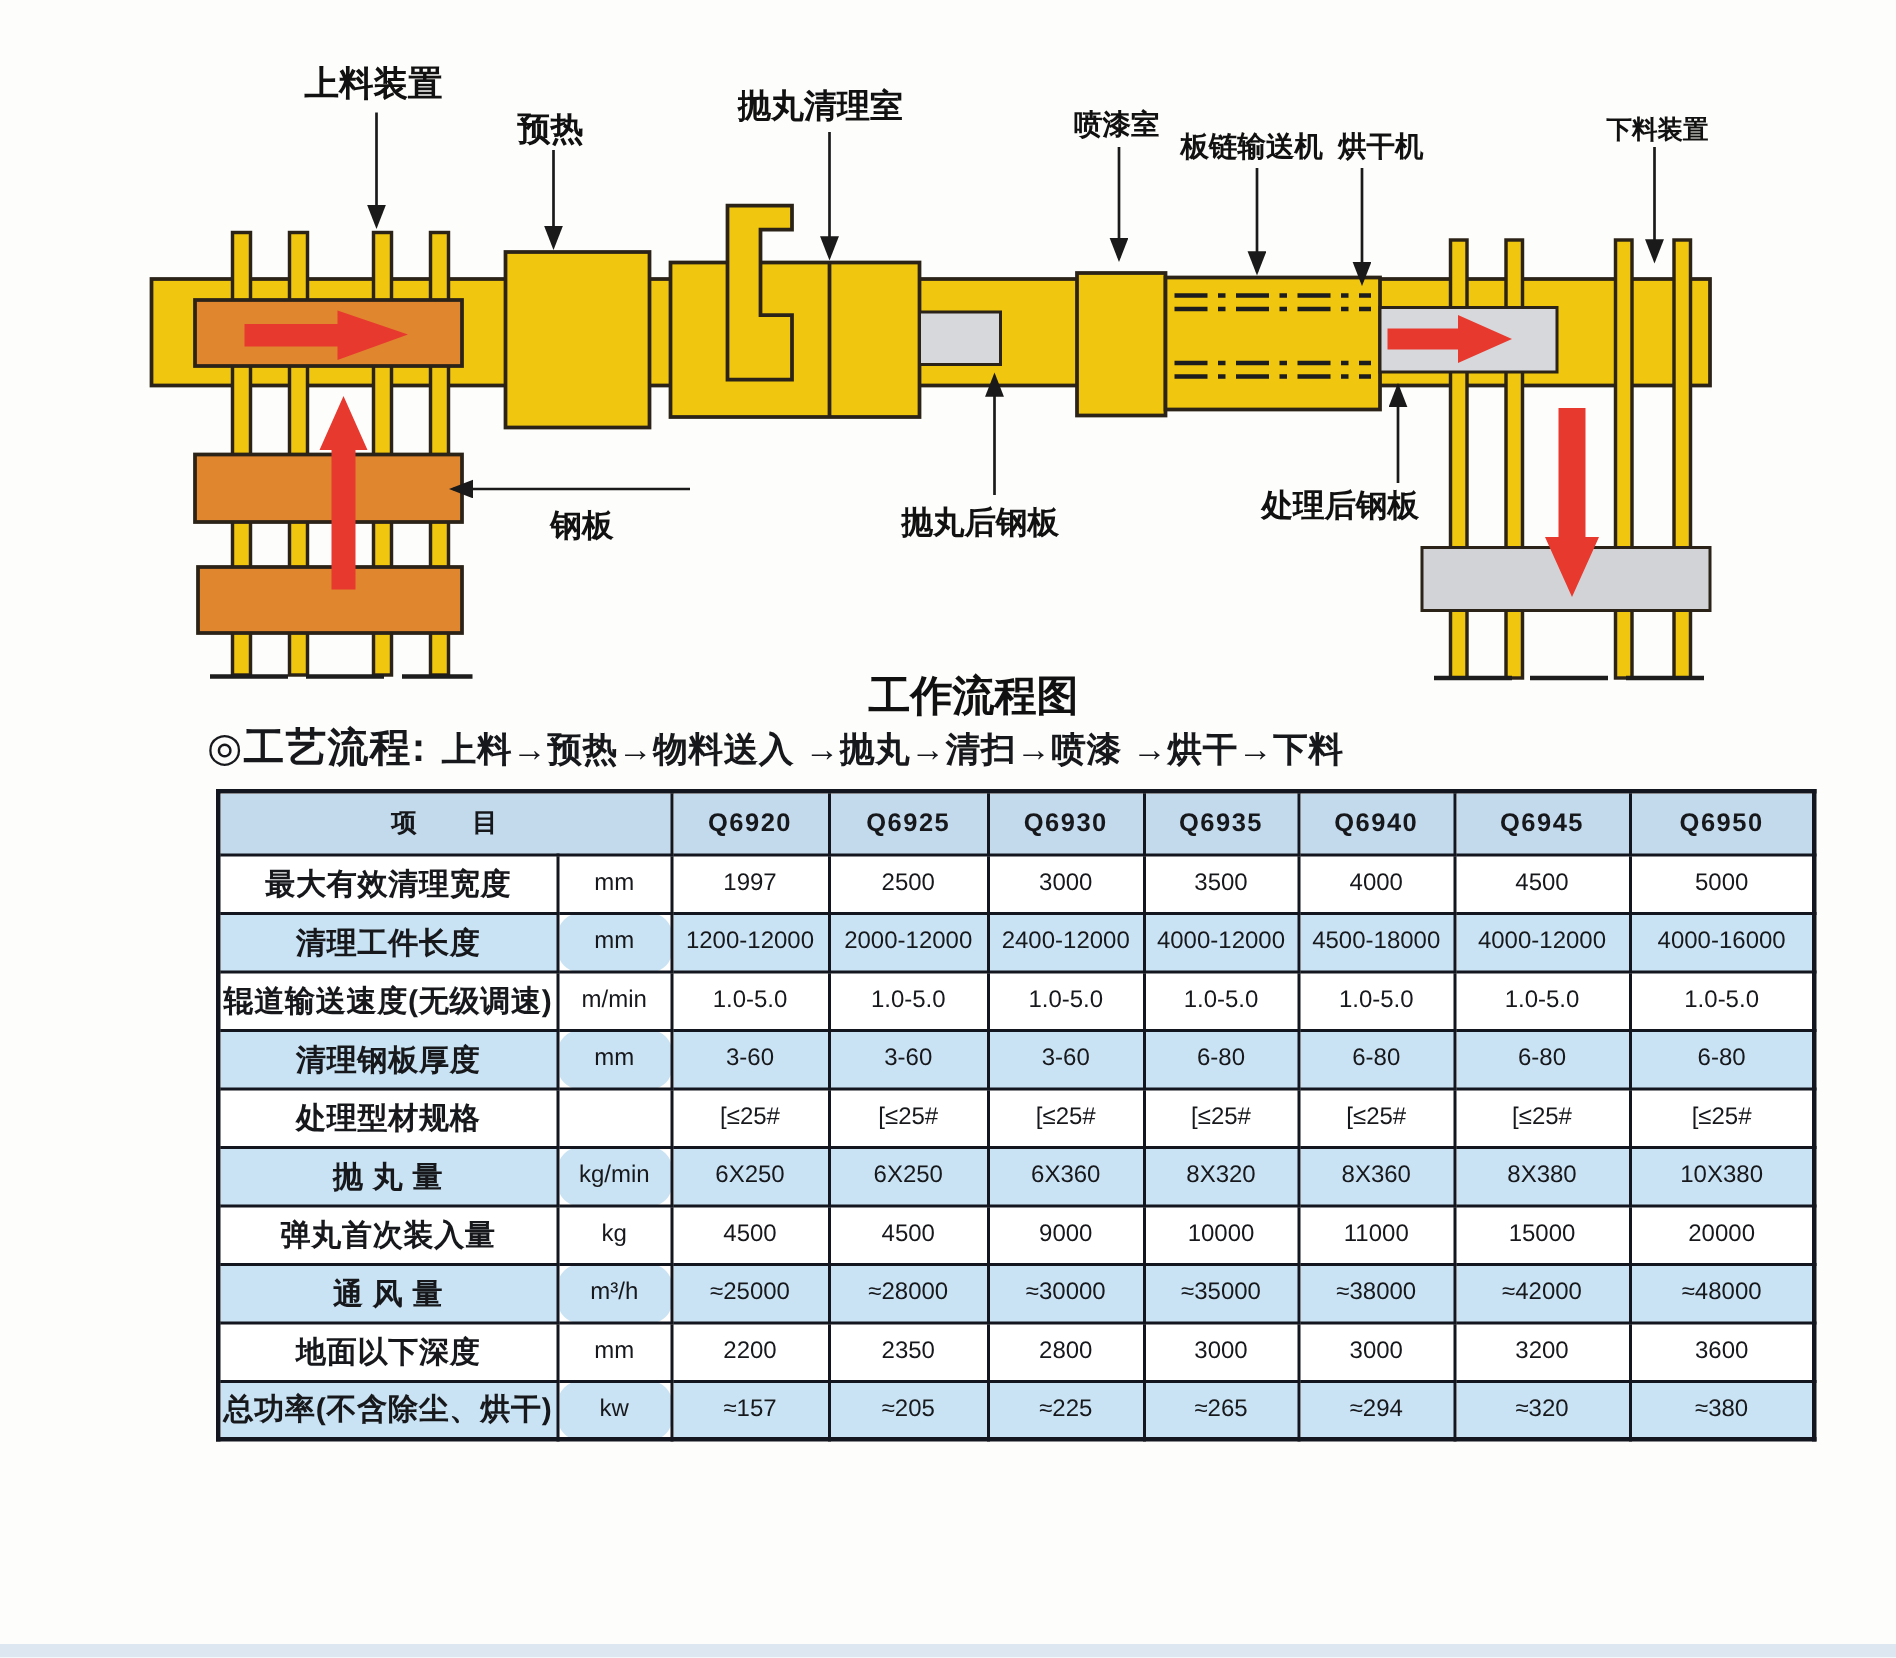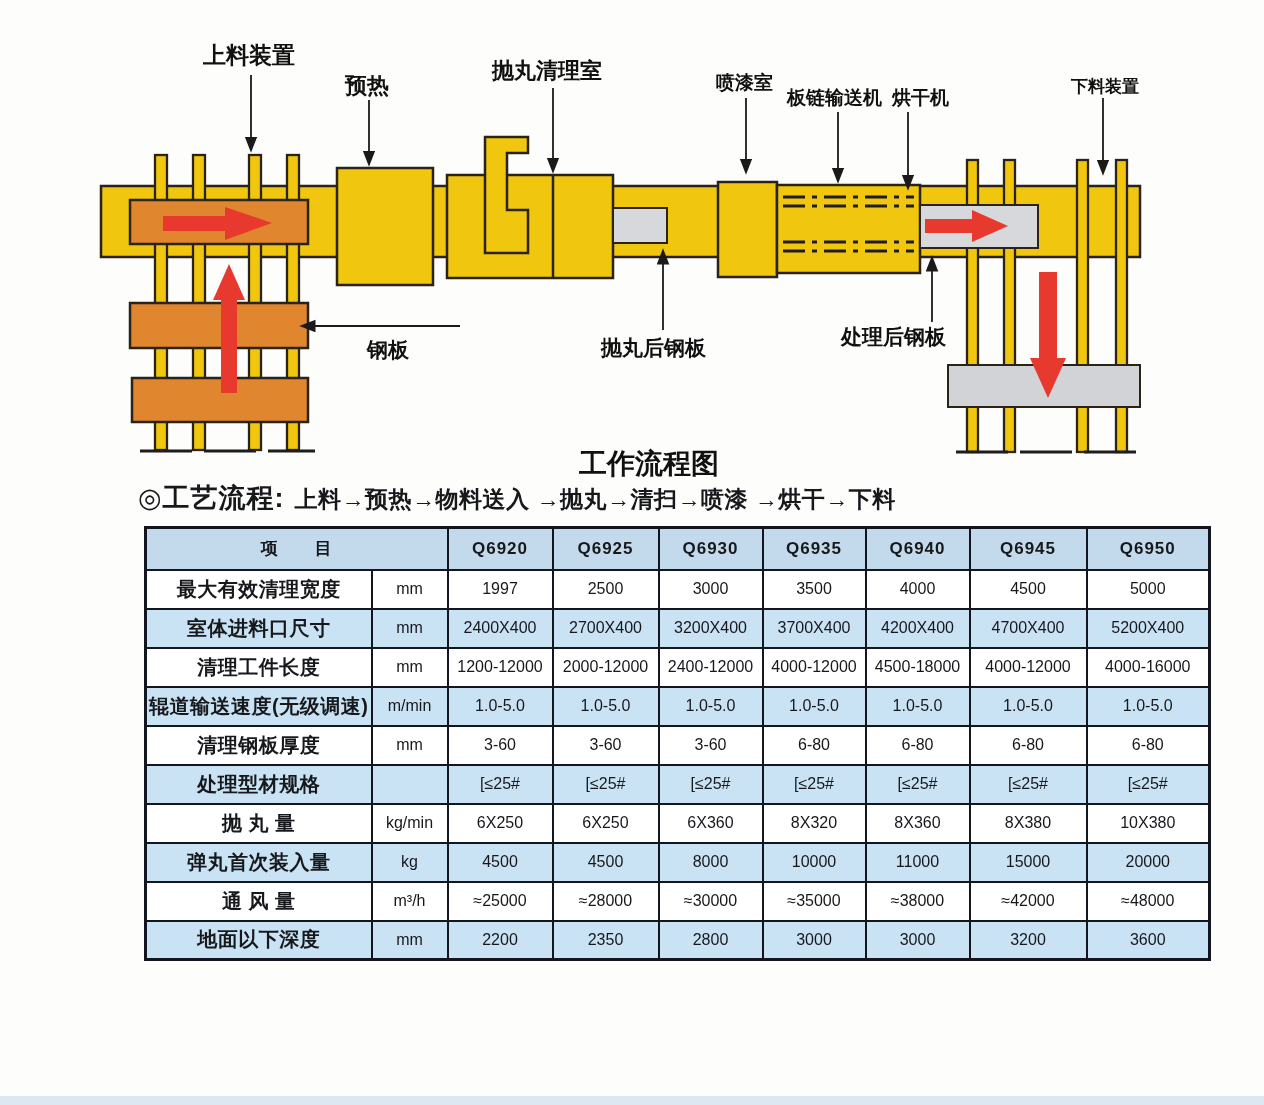--- a/index.html
+++ b/index.html
@@ -27,21 +27,21 @@
   table[data-name="spec-table"] th,
   table[data-name="spec-table"] td{
     border:2px solid #14161f;text-align:center;vertical-align:middle;
     padding:0 2px;overflow:hidden;
   }
   thead tr{height:42px;background:#c3daed;}
   thead th{font-size:17px;font-weight:700;letter-spacing:1px;}
   tbody tr{height:39px;}
   tbody tr:nth-child(even){background:#c9e3f4;}
   td.rname{font-size:20px;font-weight:700;letter-spacing:.5px;}
-  td.runit{font-size:16px;font-weight:400;}
+  td.runit{font-size:16px;font-weight:400;border-radius:14px;}
   td.rval{font-size:16px;font-weight:400;white-space:pre-line;line-height:1.2;}
   #bottom-strip{
     position:absolute;left:0;top:1096px;width:1264px;height:9px;
     background:#dce7f1;
   }
 </style>
 </head>
 <body>
 
 <div id="stage" data-name="page">
@@ -167,31 +167,20 @@
             <td class="runit" data-name="spec-row-unit">mm</td>
             <td class="rval" data-name="spec-cell">1997</td>
             <td class="rval" data-name="spec-cell">2500</td>
             <td class="rval" data-name="spec-cell">3000</td>
             <td class="rval" data-name="spec-cell">3500</td>
             <td class="rval" data-name="spec-cell">4000</td>
             <td class="rval" data-name="spec-cell">4500</td>
             <td class="rval" data-name="spec-cell">5000</td>
           </tr>
           <tr data-name="spec-row">
-            <td class="rname" data-name="spec-row-label">室体进料口尺寸</td>
-            <td class="runit" data-name="spec-row-unit">mm</td>
-            <td class="rval" data-name="spec-cell">2400X400</td>
-            <td class="rval" data-name="spec-cell">2700X400</td>
-            <td class="rval" data-name="spec-cell">3200X400</td>
-            <td class="rval" data-name="spec-cell">3700X400</td>
-            <td class="rval" data-name="spec-cell">4200X400</td>
-            <td class="rval" data-name="spec-cell">4700X400</td>
-            <td class="rval" data-name="spec-cell">5200X400</td>
-          </tr>
-          <tr data-name="spec-row">
             <td class="rname" data-name="spec-row-label">清理工件长度</td>
             <td class="runit" data-name="spec-row-unit">mm</td>
             <td class="rval" data-name="spec-cell">1200-12000</td>
             <td class="rval" data-name="spec-cell">2000-12000</td>
             <td class="rval" data-name="spec-cell">2400-12000</td>
             <td class="rval" data-name="spec-cell">4000-12000</td>
             <td class="rval" data-name="spec-cell">4500-18000</td>
             <td class="rval" data-name="spec-cell">4000-12000</td>
             <td class="rval" data-name="spec-cell">4000-16000</td>
           </tr>
@@ -237,21 +226,21 @@
             <td class="rval" data-name="spec-cell">8X320</td>
             <td class="rval" data-name="spec-cell">8X360</td>
             <td class="rval" data-name="spec-cell">8X380</td>
             <td class="rval" data-name="spec-cell">10X380</td>
           </tr>
           <tr data-name="spec-row">
             <td class="rname" data-name="spec-row-label">弹丸首次装入量</td>
             <td class="runit" data-name="spec-row-unit">kg</td>
             <td class="rval" data-name="spec-cell">4500</td>
             <td class="rval" data-name="spec-cell">4500</td>
-            <td class="rval" data-name="spec-cell">8000</td>
+            <td class="rval" data-name="spec-cell">9000</td>
             <td class="rval" data-name="spec-cell">10000</td>
             <td class="rval" data-name="spec-cell">11000</td>
             <td class="rval" data-name="spec-cell">15000</td>
             <td class="rval" data-name="spec-cell">20000</td>
           </tr>
           <tr data-name="spec-row">
             <td class="rname" data-name="spec-row-label">通 风 量</td>
             <td class="runit" data-name="spec-row-unit">m³/h</td>
             <td class="rval" data-name="spec-cell">≈25000</td>
             <td class="rval" data-name="spec-cell">≈28000</td>
@@ -265,18 +254,29 @@
             <td class="rname" data-name="spec-row-label">地面以下深度</td>
             <td class="runit" data-name="spec-row-unit">mm</td>
             <td class="rval" data-name="spec-cell">2200</td>
             <td class="rval" data-name="spec-cell">2350</td>
             <td class="rval" data-name="spec-cell">2800</td>
             <td class="rval" data-name="spec-cell">3000</td>
             <td class="rval" data-name="spec-cell">3000</td>
             <td class="rval" data-name="spec-cell">3200</td>
             <td class="rval" data-name="spec-cell">3600</td>
           </tr>
+          <tr data-name="spec-row">
+            <td class="rname" data-name="spec-row-label">总功率(不含除尘、烘干)</td>
+            <td class="runit" data-name="spec-row-unit">kw</td>
+            <td class="rval" data-name="spec-cell">≈157</td>
+            <td class="rval" data-name="spec-cell">≈205</td>
+            <td class="rval" data-name="spec-cell">≈225</td>
+            <td class="rval" data-name="spec-cell">≈265</td>
+            <td class="rval" data-name="spec-cell">≈294</td>
+            <td class="rval" data-name="spec-cell">≈320</td>
+            <td class="rval" data-name="spec-cell">≈380</td>
+          </tr>
         </tbody>
       </table>
   </div>
 
   <div id="bottom-strip" data-name="bottom-strip"></div>
 </div>
 
 </body></html>

